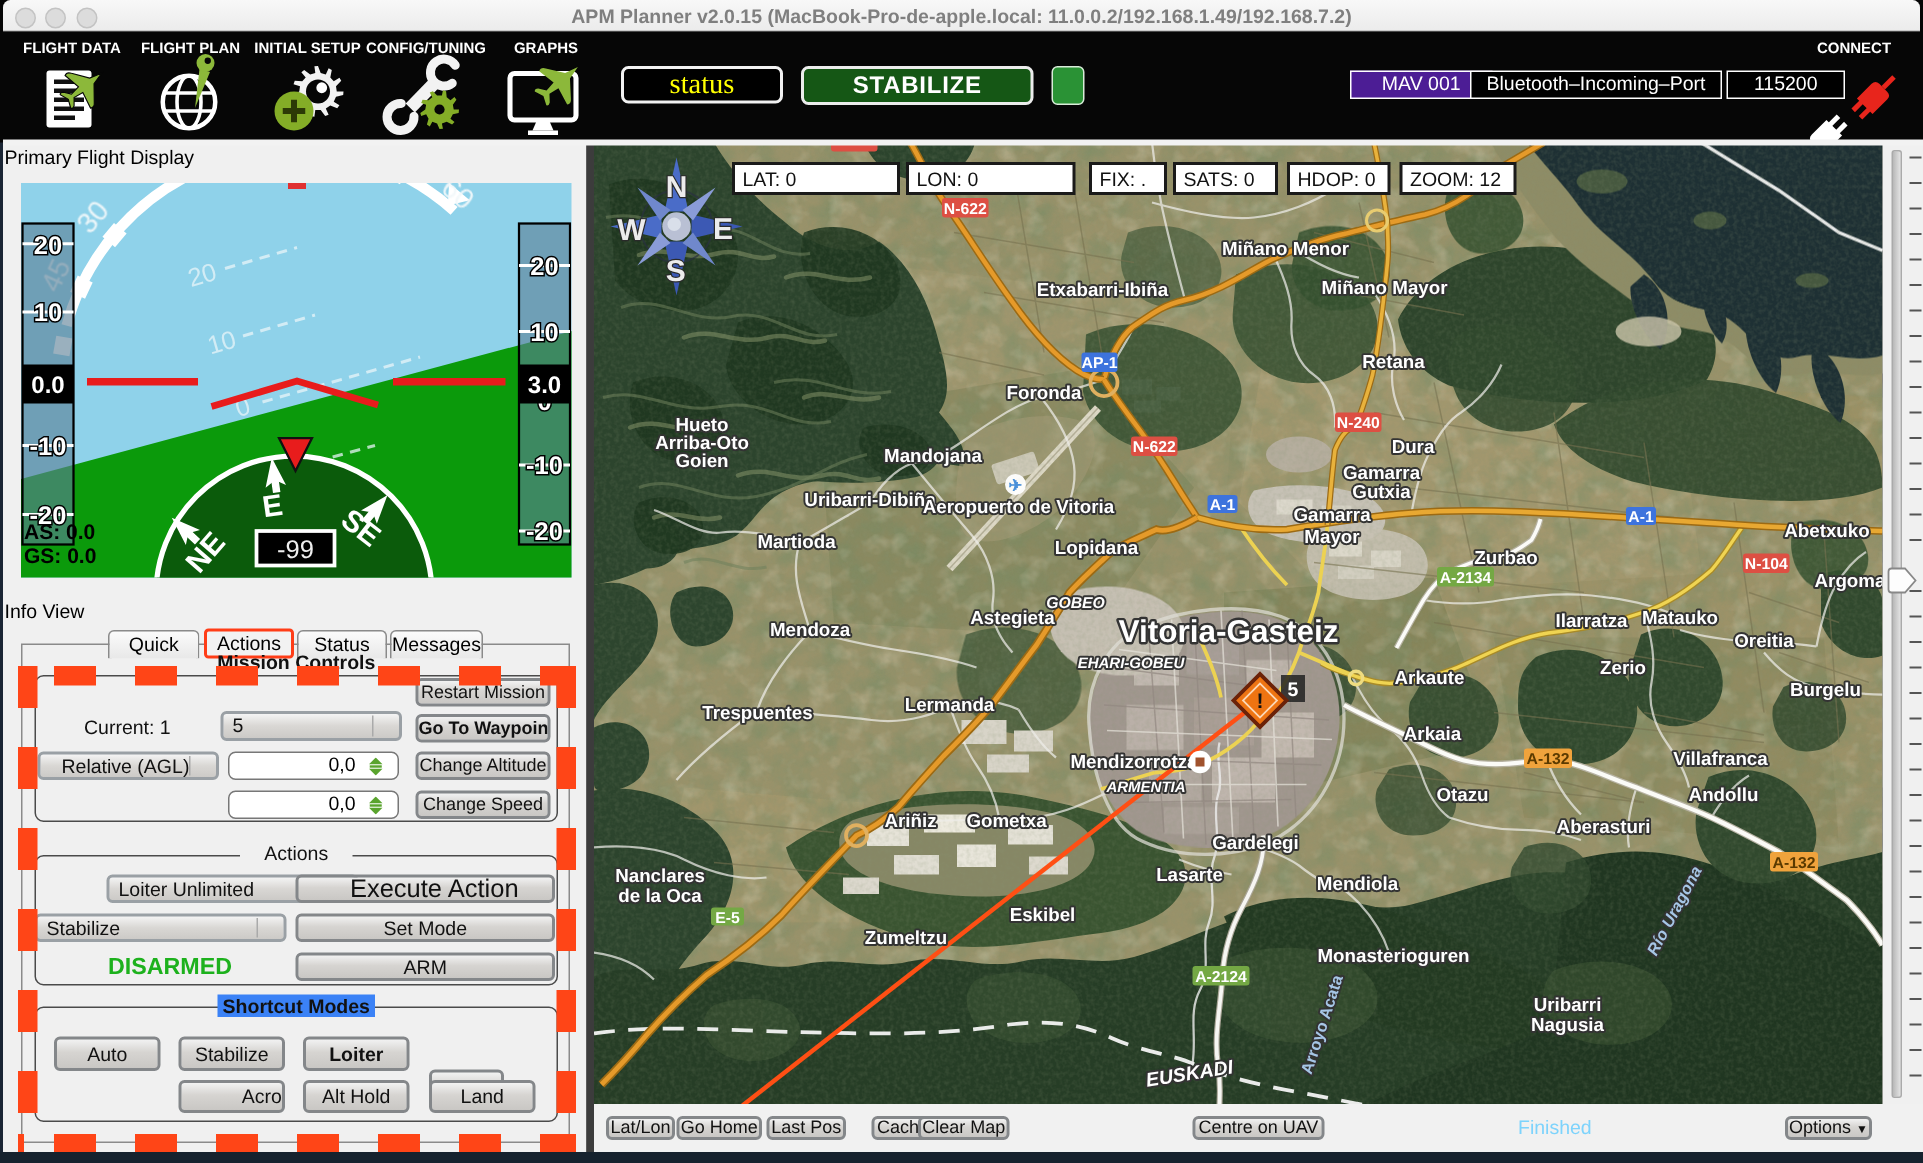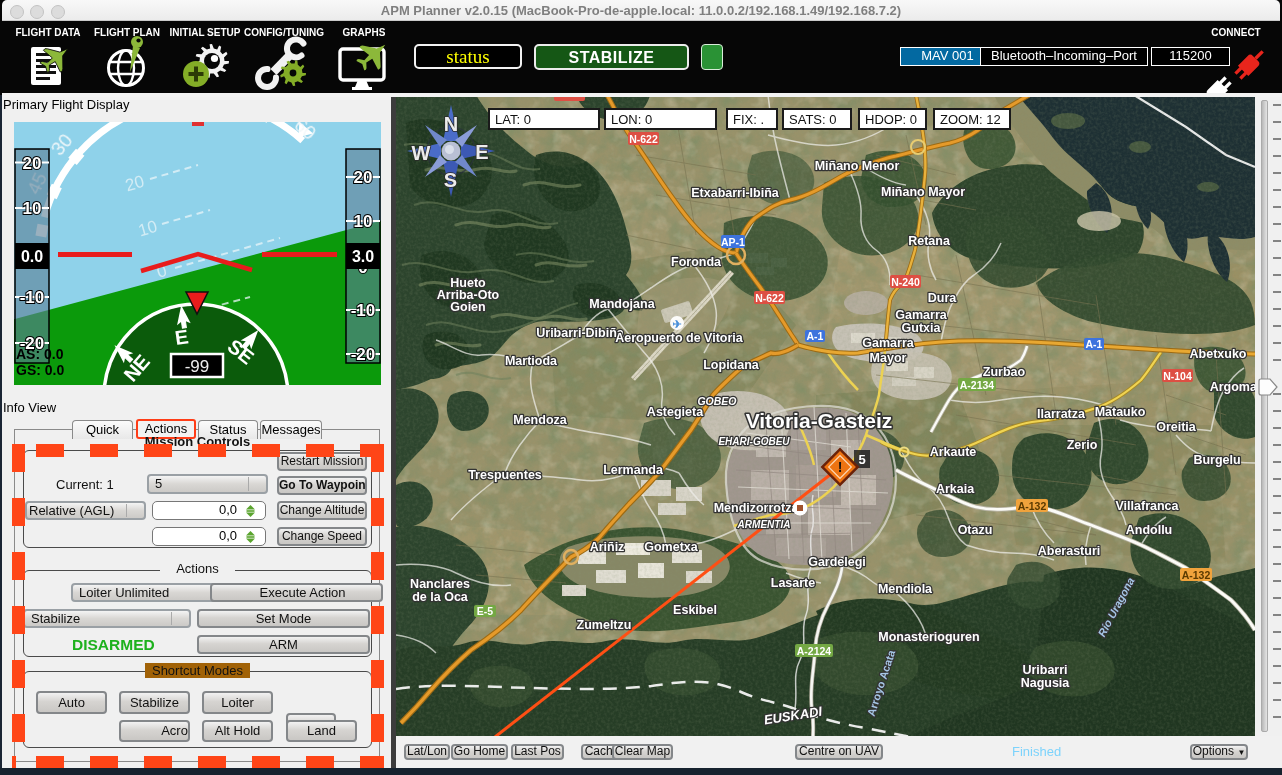--- a/index.html
+++ b/index.html
@@ -103,21 +103,21 @@
     </g>
   </g>
 </svg>
 
 <div class="abs" style="left:414px;top:44px;width:108px;height:25px;box-sizing:border-box;background:#000;border:2px solid #f2f2f2;border-radius:5px;text-align:center;color:#ffff00;font-size:19px;font-family:'Liberation Serif',serif;line-height:22px;">status</div>
 
 <div class="abs" style="left:534px;top:44px;width:155px;height:26px;box-sizing:border-box;background:#155715;border:2px solid #ececec;border-radius:5px;text-align:center;color:#fff;font-size:16px;font-weight:bold;line-height:23px;letter-spacing:.5px;">STABILIZE</div>
 
 <div class="abs" style="left:701px;top:44px;width:22px;height:26px;background:#2a9235;border:1px solid #d9ecd9;border-radius:4px;box-sizing:border-box;"></div>
 
-<div class="abs" style="left:900px;top:47px;width:95px;height:19px;box-sizing:border-box;background:#0369a1;border:1.5px solid #fff;color:#fff;font-size:13px;text-align:center;line-height:16px;">MAV 001</div>
+<div class="abs" style="left:900px;top:47px;width:95px;height:19px;box-sizing:border-box;background:#4c1d95;border:1.5px solid #fff;color:#fff;font-size:13px;text-align:center;line-height:16px;">MAV 001</div>
 
 <div class="abs" style="left:980px;top:47px;width:168px;height:19px;box-sizing:border-box;background:#000;border:1.5px solid #fff;color:#fff;font-size:13px;text-align:center;line-height:16px;">Bluetooth–Incoming–Port</div>
 
 <div class="abs" style="left:1151px;top:47px;width:79px;height:19px;box-sizing:border-box;background:#000;border:1.5px solid #fff;color:#fff;font-size:13px;text-align:center;line-height:16px;">115200</div>
 
 <div class="abs" style="left:0;top:95px;width:2px;height:680px;background:#1a2534;"></div>
 
 <div class="abs" style="left:2px;top:95px;width:389px;height:673px;background:#f0f0f0;"></div>
 
 <div class="abs" style="left:3px;top:97px;font-size:13px;color:#000;">Primary Flight Display</div>
@@ -288,21 +288,21 @@
 <div class="abs" style="left:23px;top:450px;width:349px;height:98px;border:1.5px solid #4a4a4a;border-radius:6px;box-sizing:border-box;"></div>
 
 <div class="btn" style="left:277px;top:452px;width:90px;height:19px;line-height:15px;font-size:12px;">Restart Mission</div>
 
 <div class="abs" style="left:56px;top:477px;font-size:13px;color:#111;">Current: 1</div>
 
 <div class="combo" style="left:147px;top:474px;width:121px;height:20px;line-height:16px;padding-left:6px;">5<span style="position:absolute;right:17px;top:1px;bottom:1px;border-left:1px solid #aaa;"></span></div>
 
 <div class="btn" style="left:277px;top:476px;width:90px;height:19px;line-height:15px;font-size:12px;font-weight:bold;">Go To Waypoint</div>
 
-<div class="combo" style="left:25px;top:501px;width:121px;height:19px;line-height:15px;padding-left:2px;">Relative (AGL)<span style="position:absolute;right:17px;top:1px;bottom:1px;border-left:1px solid #aaa;"></span></div>
+<div class="combo" style="left:25px;top:501px;width:121px;height:19px;line-height:15px;padding-left:14px;">Relative (AGL)<span style="position:absolute;right:17px;top:1px;bottom:1px;border-left:1px solid #aaa;"></span></div>
 
 <div class="abs" style="left:152px;top:501px;width:114px;height:19px;box-sizing:border-box;border:1.2px solid #777;border-radius:5px;background:#fff;font-size:13px;text-align:right;line-height:16px;padding-right:28px;">0,0<svg class="abs" style="right:9px;top:3px;" width="11" height="12">
       <path d="M5.5,0 L10,4.5 L1,4.5 Z" fill="#5aa42e"></path>
       <path d="M5.5,12 L10,7.5 L1,7.5 Z" fill="#5aa42e"></path>
       <rect x="1.5" y="5.2" width="8" height="1.6" fill="#5aa42e"></rect>
     </svg></div>
 
 <div class="btn" style="left:277px;top:501px;width:90px;height:19px;line-height:15px;font-size:12px;">Change Altitude</div>
 
 <div class="abs" style="left:152px;top:527px;width:114px;height:19px;box-sizing:border-box;border:1.2px solid #777;border-radius:5px;background:#fff;font-size:13px;text-align:right;line-height:16px;padding-right:28px;">0,0<svg class="abs" style="right:9px;top:3px;" width="11" height="12">
@@ -312,39 +312,39 @@
     </svg></div>
 
 <div class="btn" style="left:277px;top:527px;width:90px;height:19px;line-height:15px;font-size:12px;">Change Speed</div>
 
 <div class="abs" style="left:160px;top:561px;width:75px;text-align:center;font-size:13px;color:#111;background:#f0f0f0;z-index:5;">Actions</div>
 
 <div class="abs" style="left:23px;top:570px;width:349px;height:87px;border:1.5px solid #4a4a4a;border-radius:6px;box-sizing:border-box;"></div>
 
 <div class="combo" style="left:23px;top:583px;width:168px;height:19px;line-height:15px;padding-left:6px;margin-left:48px;">Loiter Unlimited<span style="position:absolute;right:17px;top:1px;bottom:1px;border-left:1px solid #aaa;"></span></div>
 
-<div class="btn" style="left:210px;top:583px;width:173px;height:19px;line-height:15px;font-size:13px;padding-left:12px;">Execute Action</div>
+<div class="btn" style="left:197px;top:583px;width:173px;height:19px;line-height:15px;font-size:17px;padding-left:12px;">Execute Action</div>
 
 <div class="combo" style="left:23px;top:609px;width:168px;height:19px;line-height:15px;padding-left:6px;">Stabilize<span style="position:absolute;right:17px;top:1px;bottom:1px;border-left:1px solid #aaa;"></span></div>
 
 <div class="btn" style="left:197px;top:609px;width:173px;height:19px;line-height:15px;font-size:13px;">Set Mode</div>
 
 <div class="abs" style="left:72px;top:636px;width:72px;text-align:center;font-size:15.5px;font-weight:bold;color:#1db11d;">DISARMED</div>
 
 <div class="btn" style="left:197px;top:635px;width:173px;height:19px;line-height:15px;font-size:13px;">ARM</div>
 
-<div class="abs" style="left:145px;top:663px;width:105px;text-align:center;font-size:13px;color:#111;background:#a16207;z-index:5;">Shortcut Modes</div>
+<div class="abs" style="left:145px;top:663px;width:105px;text-align:center;font-size:13px;color:#111;background:#3b82f6;z-index:5;font-weight:bold;">Shortcut Modes</div>
 
 <div class="abs" style="left:23px;top:671px;width:349px;height:77px;border:1.5px solid #4a4a4a;border-radius:6px;box-sizing:border-box;"></div>
 
 <div class="btn" style="left:36px;top:691px;width:71px;height:23px;line-height:19px;">Auto</div>
 
 <div class="btn" style="left:119px;top:691px;width:71px;height:23px;line-height:19px;">Stabilize</div>
 
-<div class="btn" style="left:202px;top:691px;width:71px;height:23px;line-height:19px;">Loiter</div>
+<div class="btn" style="left:202px;top:691px;width:71px;height:23px;line-height:19px;font-weight:bold;">Loiter</div>
 
 <div class="btn" style="left:286px;top:713px;width:50px;height:23px;line-height:19px;text-align:right;">RTL</div>
 
 <div class="btn" style="left:119px;top:720px;width:71px;height:22px;line-height:18px;padding-left:40px;">Acro</div>
 
 <div class="btn" style="left:202px;top:720px;width:71px;height:22px;line-height:18px;">Alt Hold</div>
 
 <div class="btn" style="left:286px;top:720px;width:71px;height:22px;line-height:18px;">Land</div>
 
 <div class="abs" style="left:12px;top:444px;width:372px;height:13px;background:repeating-linear-gradient(90deg,#ff4517 0 28px,transparent 28px 54px);background-position:24px 0;"></div>

